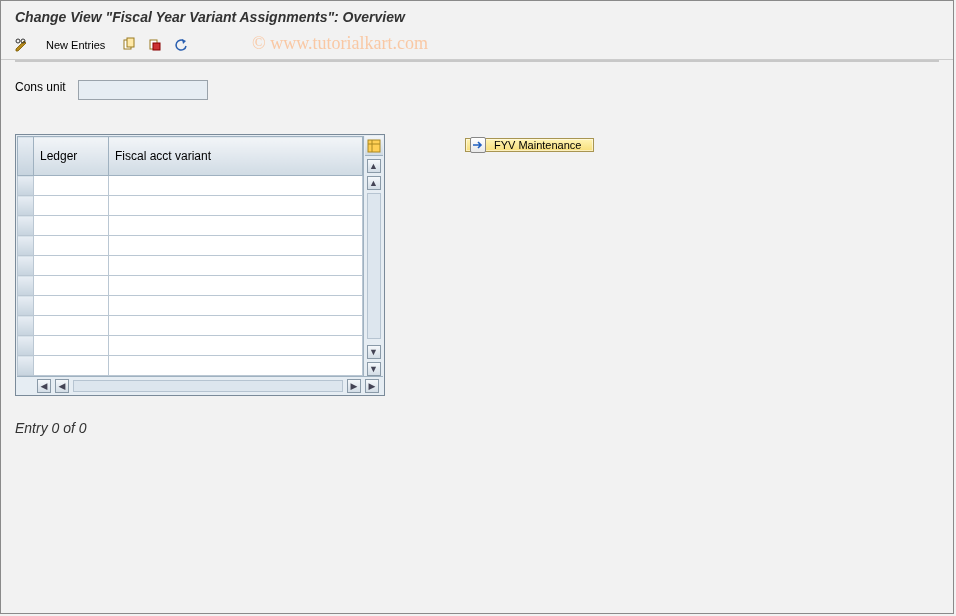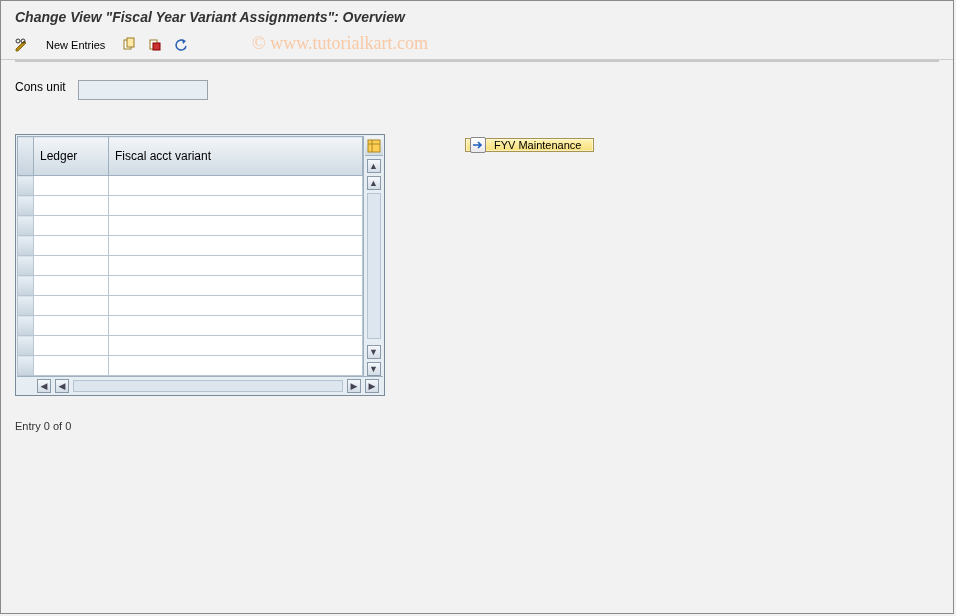--- a/index.html
+++ b/index.html
@@ -189,21 +189,21 @@
 }
 .footer-row {
   display:flex;
   align-items:center;
   gap: 90px;
   padding: 24px 14px 0;
 }
 .position-btn {
   width: 150px;
 }
-.entry-text { font-size:11px; color:#333; }
+.entry-text { font-size:14px; color:#333;font-style:italic; }
 .outer-border {
   border:1px solid #8a8a8a;
   width:954px; height:614px;
   position:relative;
   background:#f2f2f2;
 }
 </style>
 </head>
 <body>
 <div class="outer-border">

